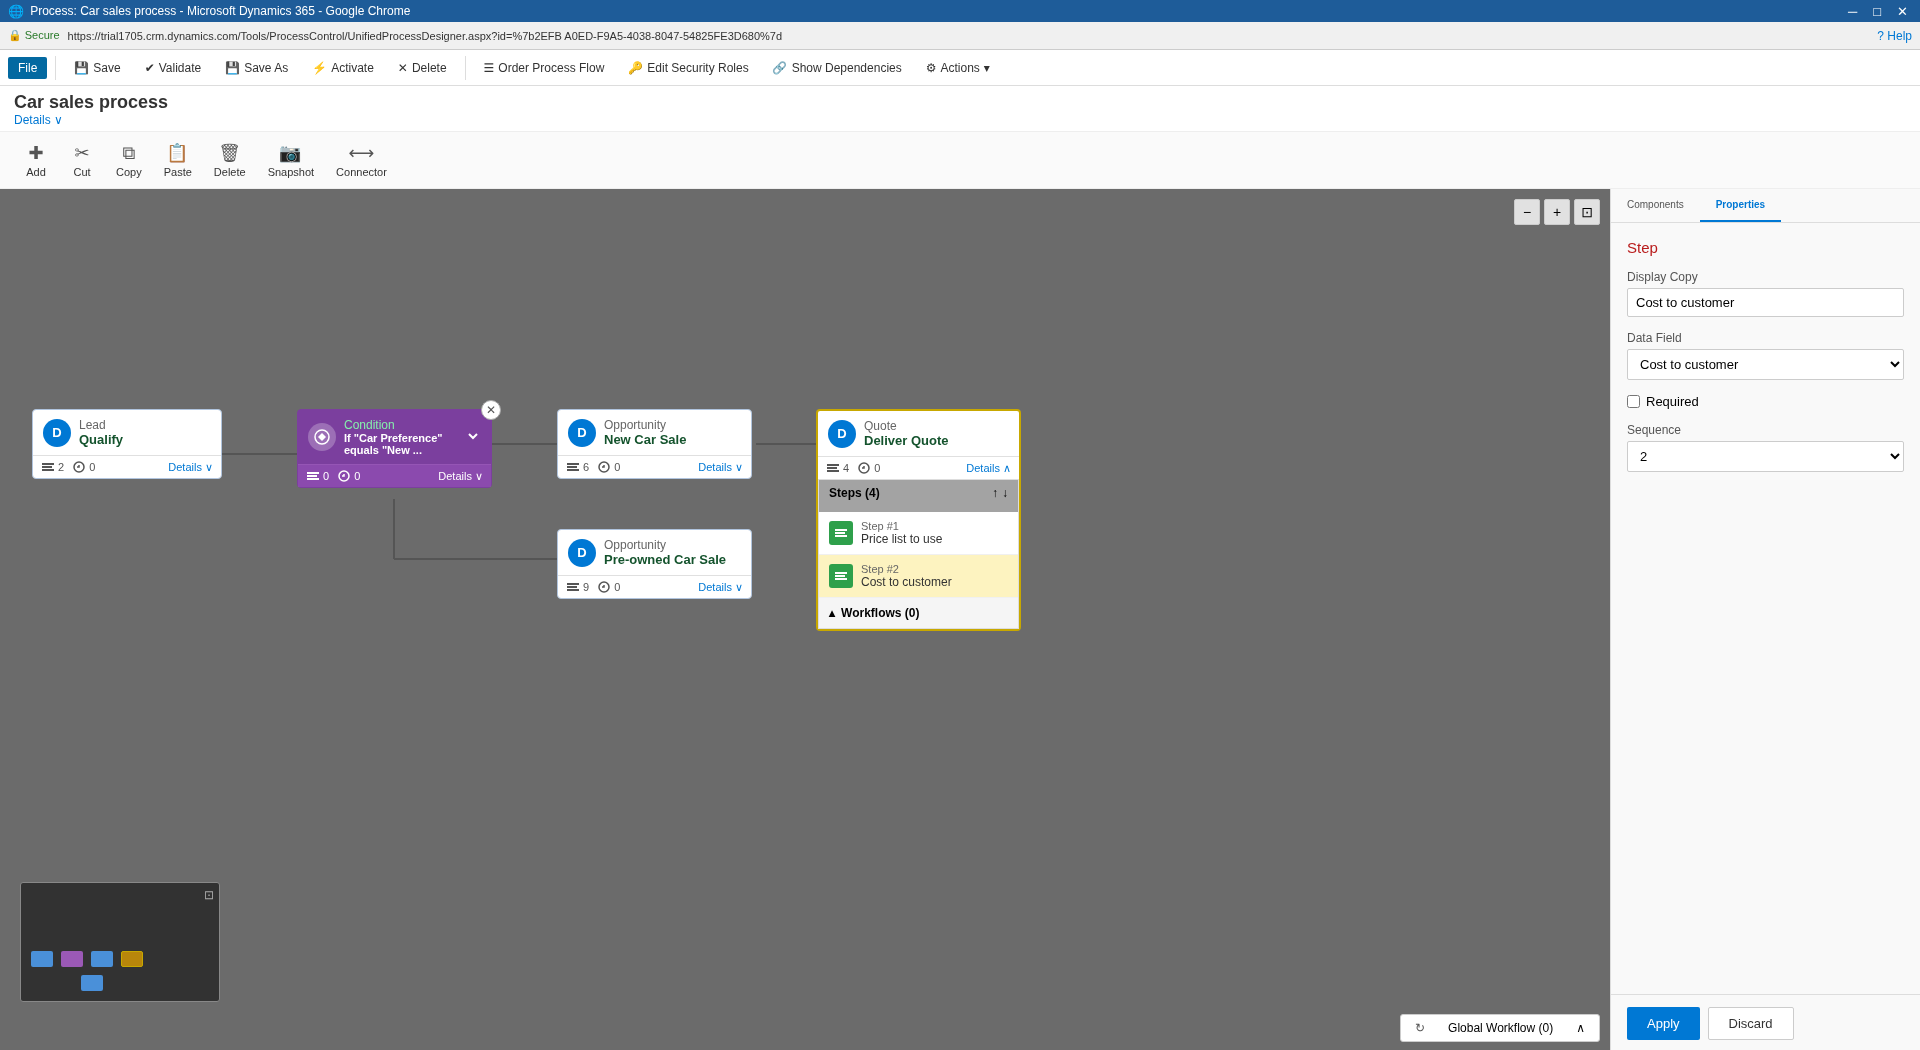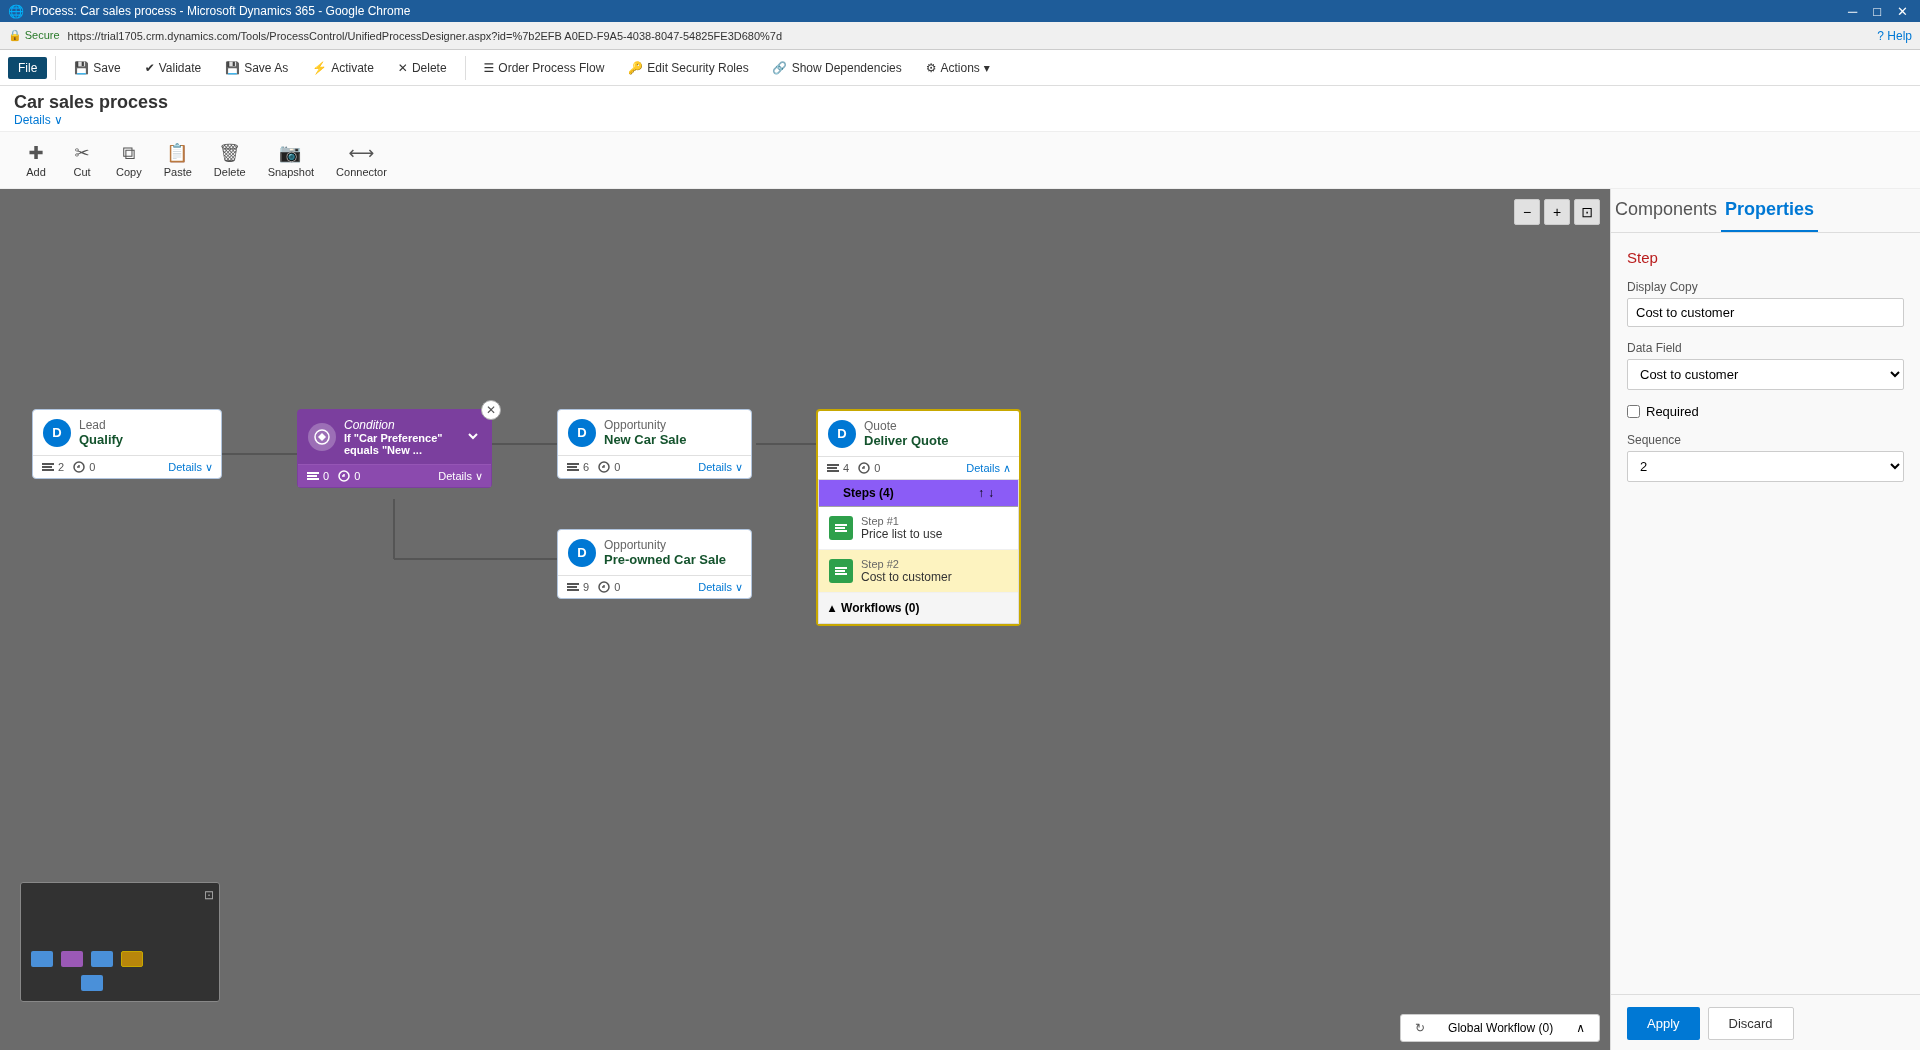--- a/index.html
+++ b/index.html
@@ -48,21 +48,21 @@
       align-items: center;
       gap: 4px;
       padding: 4px 10px;
       border: none;
       background: none;
       cursor: pointer;
       font-size: 12px;
       color: #333;
       border-radius: 2px;
     }
-    .ribbon-btn.primary { background: #0c4a6e; color: #fff; }
+    .ribbon-btn.primary { background: #0369a1; color: #fff; }
     .ribbon-divider { width: 1px; height: 24px; background: #ddd; margin: 0 4px; }
 
     
     .page-header {
       padding: 6px 14px 4px;
       border-bottom: 1px solid #eee;
     }
     .page-header-sub { font-size: 11px; color: #666; text-transform: uppercase; }
     .page-header-title { font-size: 18px; font-weight: 600; color: #333; }
     .page-header-details { font-size: 12px; color: #0078d4; cursor: pointer; }
@@ -196,23 +196,23 @@
     
     .steps-panel {
       background: #fff;
       border: 1px solid #ddd;
       min-width: 200px;
     }
     .steps-header {
       display: flex;
       align-items: center;
       justify-content: space-between;
-      padding: 6px 24px;
-      background: #8b5cf6;
-      border-bottom: 1px solid #a3a3a3;
+      padding: 6px 10px;
+      background: #a3a3a3;
+      border-bottom: 6px solid #a3a3a3;
       font-size: 12px;
       font-weight: 600;
     }
     .steps-header-arrows { display: flex; gap: 4px; cursor: pointer; }
     .step-item {
       display: flex;
       align-items: center;
       gap: 8px;
       padding: 8px 10px;
       border-bottom: 1px solid #f0f0f0;
@@ -249,23 +249,23 @@
       background: #f9f9f9;
       border-left: 1px solid #ddd;
       display: flex;
       flex-direction: column;
     }
     .panel-tabs {
       display: flex;
       border-bottom: 1px solid #ddd;
     }
     .panel-tab {
-      padding: 10px 4px;
-      cursor: pointer;
-      font-size: 18px;
+      padding: 10px 16px;
+      cursor: pointer;
+      font-size: 10px;
       color: #555;
       border-bottom: 2px solid transparent;
     }
     .panel-tab.active {
       color: #0078d4;
       border-bottom-color: #0078d4;
       font-weight: 600;
     }
     .panel-content {
       padding: 16px;
@@ -539,21 +539,21 @@
 
     <div class="node condition" style="position:absolute; left:297px; top:220px; width:195px;">
       <div class="node-header" style="background:#7b3f9e; border-bottom:1px solid #9555b5;">
         <div class="node-icon" style="background:rgba(255,255,255,0.25);">
           <svg width="16" height="16" viewBox="0 0 16 16">
               <circle cx="8" cy="8" r="7" fill="none" stroke="white" stroke-width="1.5"></circle>
               <path d="M8 4l4 4-4 4-4-4z" fill="white"></path>
             </svg>
         </div>
         <div>
-          <div class="node-title" style="color:#ffffff;font-style:italic;">Condition</div>
+          <div class="node-title" style="color:#86efac;">Condition</div>
           <div class="node-subtitle" style="color:#fff; font-size:11px;">If "Car Preference" equals "New ...</div>
         </div>
         <div style="margin-left:auto;">
           <svg width="16" height="16" viewBox="0 0 16 16">
               <polyline points="4,6 8,10 12,6" stroke="white" stroke-width="2" fill="none"></polyline>
             </svg>
         </div>
       </div>
       <div class="node-footer" style="background:#8b4aae;">
         <span class="node-badge" style="color:#fff;">

